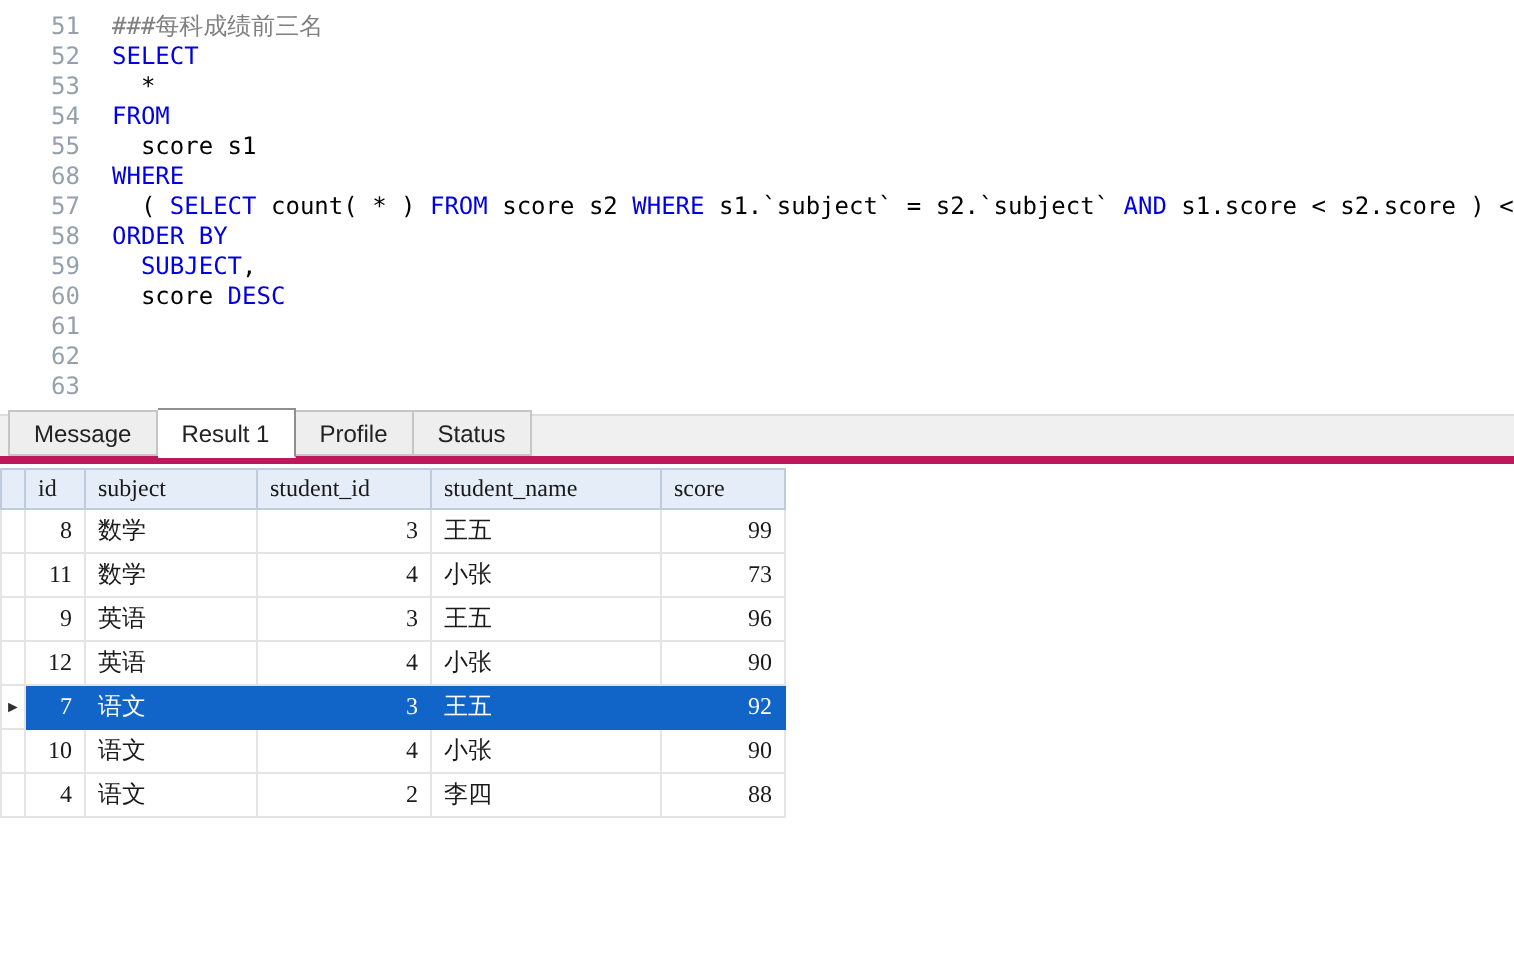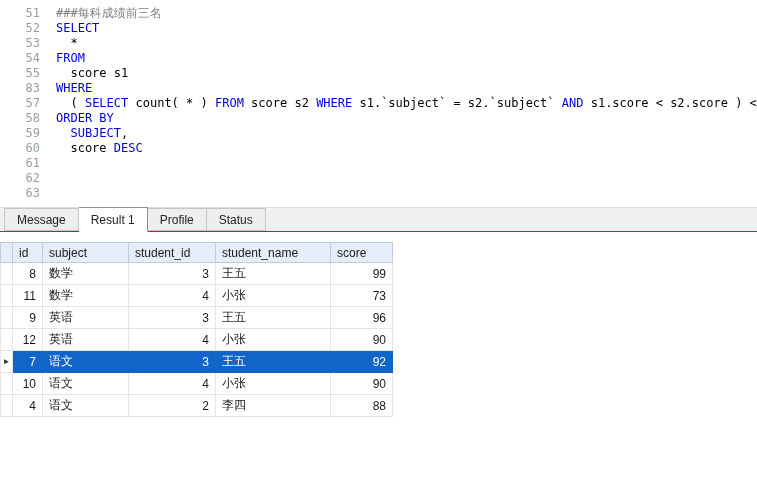--- a/index.html
+++ b/index.html
@@ -30,21 +30,21 @@
   }
   .gutter .ln { height: 15px; }
   .codearea { flex: 1; padding-left: 8px; white-space: pre; color: #000; }
   .code-line { height: 15px; }
 
   
   .tabbar {
     height: 25px;
     background: #f0f0f0;
     border-top: 1px solid #dcdcdc;
-    border-bottom: 1px solid #be185d;
+    border-bottom: 4px solid #be185d;
     display: flex;
     align-items: flex-end;
     padding-left: 4px;
   }
   .tab {
     padding: 0 12px;
     font-size: 12px;
     line-height: 22px;
     height: 23px;
     color: #222;
@@ -61,23 +61,24 @@
     height: 25px;
     line-height: 24px;
     margin-bottom: -1px;
     border-bottom: 1px solid #ffffff;
   }
 
   
   table.grid {
     border-collapse: collapse;
     table-layout: fixed;
-    margin-top: 10px;
+    margin-top: 2px;
     font-size: 12px;
     color: #1a1a1a;
+    font-family: Liberation Serif, serif;
   }
   .grid th, .grid td {
     padding: 0 6px;
     border: 1px solid #e4e4e4;
     overflow: hidden;
     white-space: nowrap;
   }
   .grid th {
     height: 20px;
     background: #e4edf8;
@@ -101,21 +102,21 @@
 </head>
 <body>
 
 <div class="editor">
   <div class="gutter">
       <div class="ln">51</div>
       <div class="ln">52</div>
       <div class="ln">53</div>
       <div class="ln">54</div>
       <div class="ln">55</div>
-      <div class="ln">83</div>
+      <div class="ln">68</div>
       <div class="ln">57</div>
       <div class="ln">58</div>
       <div class="ln">59</div>
       <div class="ln">60</div>
       <div class="ln">61</div>
       <div class="ln">62</div>
       <div class="ln">63</div>
     </div>
   <div class="codearea"><div class="code-line"><span style="color: rgb(128, 128, 128);">###每科成绩前三名</span></div><div class="code-line"><span style="color: rgb(0, 0, 224);">SELECT</span></div><div class="code-line"><span style="color: rgb(0, 0, 0);">  *</span></div><div class="code-line"><span style="color: rgb(0, 0, 224);">FROM</span></div><div class="code-line"><span style="color: rgb(0, 0, 0);">  score s1</span></div><div class="code-line"><span style="color: rgb(0, 0, 224);">WHERE</span></div><div class="code-line"><span style="color: rgb(0, 0, 0);">  ( </span><span style="color: rgb(0, 0, 224);">SELECT</span><span style="color: rgb(0, 0, 0);"> count( * ) </span><span style="color: rgb(0, 0, 224);">FROM</span><span style="color: rgb(0, 0, 0);"> score s2 </span><span style="color: rgb(0, 0, 224);">WHERE</span><span style="color: rgb(0, 0, 0);"> s1.`subject` = s2.`subject` </span><span style="color: rgb(0, 0, 224);">AND</span><span style="color: rgb(0, 0, 0);"> s1.score &lt; s2.score ) &lt; </span></div><div class="code-line"><span style="color: rgb(0, 0, 224);">ORDER BY</span></div><div class="code-line"><span style="color: rgb(0, 0, 0);">  </span><span style="color: rgb(0, 0, 224);">SUBJECT</span><span style="color: rgb(0, 0, 0);">,</span></div><div class="code-line"><span style="color: rgb(0, 0, 0);">  score </span><span style="color: rgb(0, 0, 224);">DESC</span></div><div class="code-line"></div><div class="code-line"></div><div class="code-line"></div></div>
 </div>

